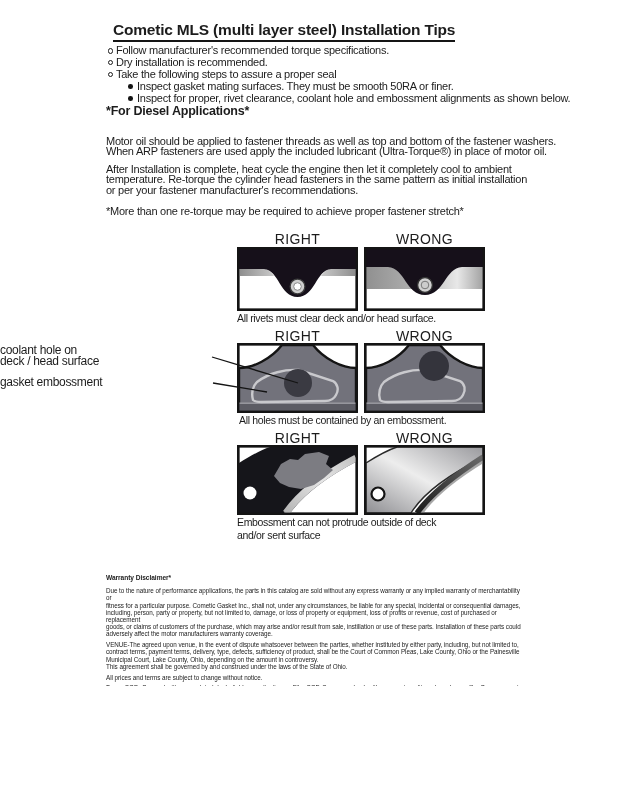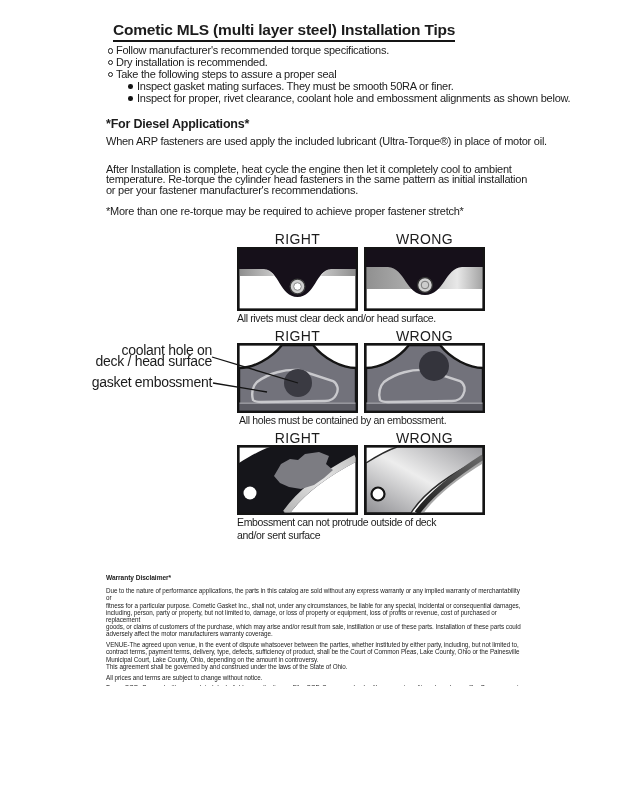--- a/index.html
+++ b/index.html
@@ -10,27 +10,27 @@
          border-bottom:2px solid #151515;padding-bottom:1px;}
   .bodytxt{font-size:11px;letter-spacing:-0.25px;line-height:10.3px;}
   .bullets{left:107px;top:45px;font-size:11px;letter-spacing:-0.25px;line-height:11.8px;}
   .bullets .line{position:relative;padding-left:9px;}
   .bullets .line::before{content:"";position:absolute;left:1px;top:3.4px;width:3.2px;height:3.2px;
          border:1.1px solid #1c1c1c;border-radius:50%;}
   .subbullets{left:127px;top:81px;font-size:11px;letter-spacing:-0.25px;line-height:11.8px;}
   .subbullets .line{position:relative;padding-left:10px;}
   .subbullets .line::before{content:"";position:absolute;left:1px;top:3.2px;width:4.6px;height:4.6px;
          background:#141414;border-radius:50%;}
-  .sect-head{left:106px;top:117px;font-size:12.5px;font-weight:bold;letter-spacing:-0.2px;}
+  .sect-head{left:106px;top:104px;font-size:12.5px;font-weight:bold;letter-spacing:-0.2px;}
   .p1{left:106px;top:136px;}
   .p2{left:106px;top:164px;}
   .note{left:106px;top:206px;}
   .dg-label{width:121px;text-align:center;font-size:14px;font-weight:normal;letter-spacing:0.4px;}
   .caption{font-size:10.5px;font-weight:normal;letter-spacing:-0.35px;line-height:13px;}
-  .side-label{font-size:14px;letter-spacing:-0.3px;line-height:11px;text-align:right;width:212px;left:0;}
+  .side-label{font-size:12px;letter-spacing:-0.3px;line-height:11px;width:212px;left:0;}
   .legal{left:106px;top:574px;width:416px;font-size:6.3px;letter-spacing:-0.05px;line-height:7.2px;color:#222;}
   .legal-head{font-weight:bold;font-size:6.6px;margin-bottom:6px;}
   .legal .para{margin-bottom:3.6px;}
   .doc-code{left:390px;top:761px;font-size:14.5px;letter-spacing:0.3px;color:#0369a1;}
   svg{display:block;}
 </style>
 </head>
 <body>
 
 <div class="page">
@@ -42,20 +42,21 @@
       <div class="line">Dry installation is recommended.</div>
       <div class="line">Take the following steps to assure a proper seal</div>
     </div>
   <div class="abs subbullets">
       <div class="line">Inspect gasket mating surfaces.  They must be smooth 50RA or finer.</div>
       <div class="line">Inspect for proper, rivet clearance, coolant hole and embossment alignments as shown below.</div>
     </div>
 
   <div class="abs sect-head">*For Diesel Applications*</div>
   <div class="abs bodytxt p1">
+      <div class="line">Motor oil should be applied to fastener threads as well as top and bottom of the fastener washers.</div>
       <div class="line">When ARP fasteners are used apply the included lubricant (Ultra-Torque®) in place of motor oil.</div>
     </div>
   <div class="abs bodytxt p2">
       <div class="line">After Installation is complete, heat cycle the engine then let it completely cool to ambient</div>
       <div class="line">temperature. Re-torque the cylinder head fasteners in the same pattern as initial installation</div>
       <div class="line">or per your fastener manufacturer's recommendations.</div>
     </div>
   <div class="abs bodytxt note">*More than one re-torque may be required to achieve proper fastener stretch*</div>
 
   <div class="abs dg-label" style="left:237px;top:231px;">RIGHT</div>

